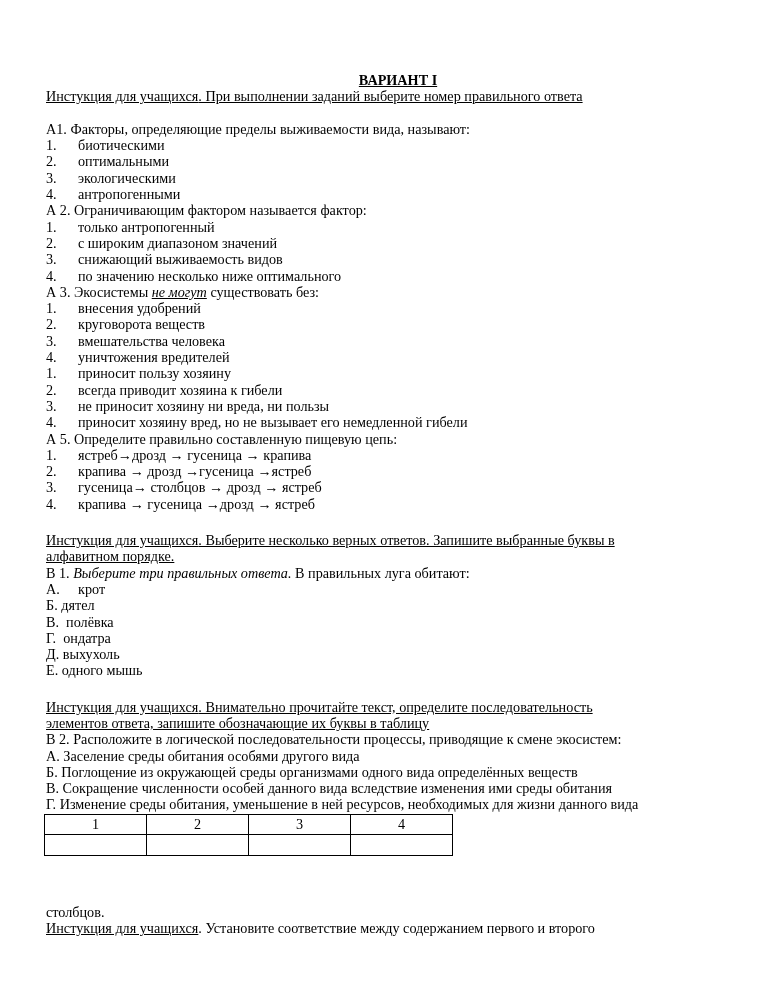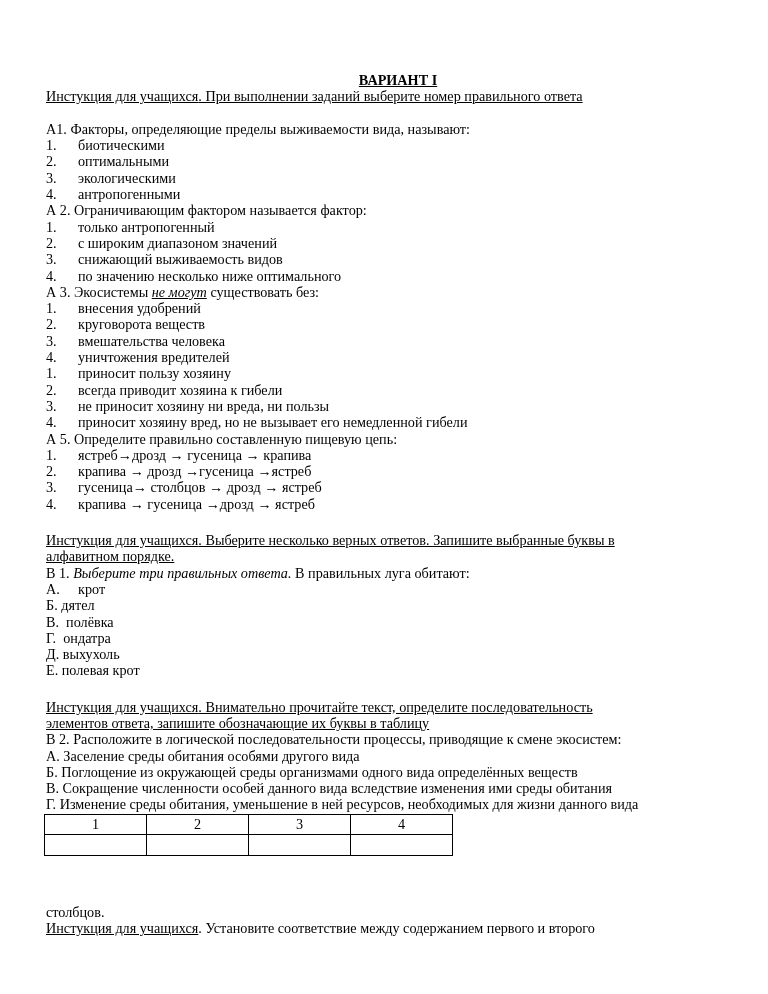--- a/index.html
+++ b/index.html
@@ -83,21 +83,21 @@
 
   <div>
     <div class="line"><span class="b u">Инстукция для учащихся</span><span class="u">. Выберите несколько верных ответов. Запишите выбранные буквы в</span></div>
     <div class="line"><span class="u">алфавитном порядке.</span></div>
     <div class="line"><span class="b">В 1. </span><span class="i">Выберите три правильных ответа.</span><span class="b"> В правильных луга обитают:</span></div>
     <div class="line"><span class="letter-wide">А.</span><span>крот</span></div>
     <div class="line"><span>Б.</span> <span>дятел</span></div>
     <div class="line"><span>В.</span>&nbsp; <span>полёвка</span></div>
     <div class="line"><span>Г.</span>&nbsp; <span>ондатра</span></div>
     <div class="line"><span>Д.</span> <span>выхухоль</span></div>
-    <div class="line"><span>Е.</span> <span>полевая крот</span></div>
+    <div class="line"><span>Е.</span> <span>одного мышь</span></div>
   </div>
 
   <div class="gap2"></div>
 
   <div>
     <div class="line"><span class="b u">Инстукция для учащихся</span><span class="u">. Внимательно прочитайте текст, определите последовательность</span></div>
     <div class="line"><span class="u">элементов ответа, запишите обозначающие их буквы в таблицу</span></div>
     <div class="line b">В 2.  Расположите в логической последовательности процессы, приводящие к смене экосистем:</div>
     <div class="line"><span>А.</span> <span>Заселение среды обитания особями другого вида</span></div>
     <div class="line"><span>Б.</span> <span>Поглощение из окружающей среды организмами одного вида определённых веществ</span></div>

